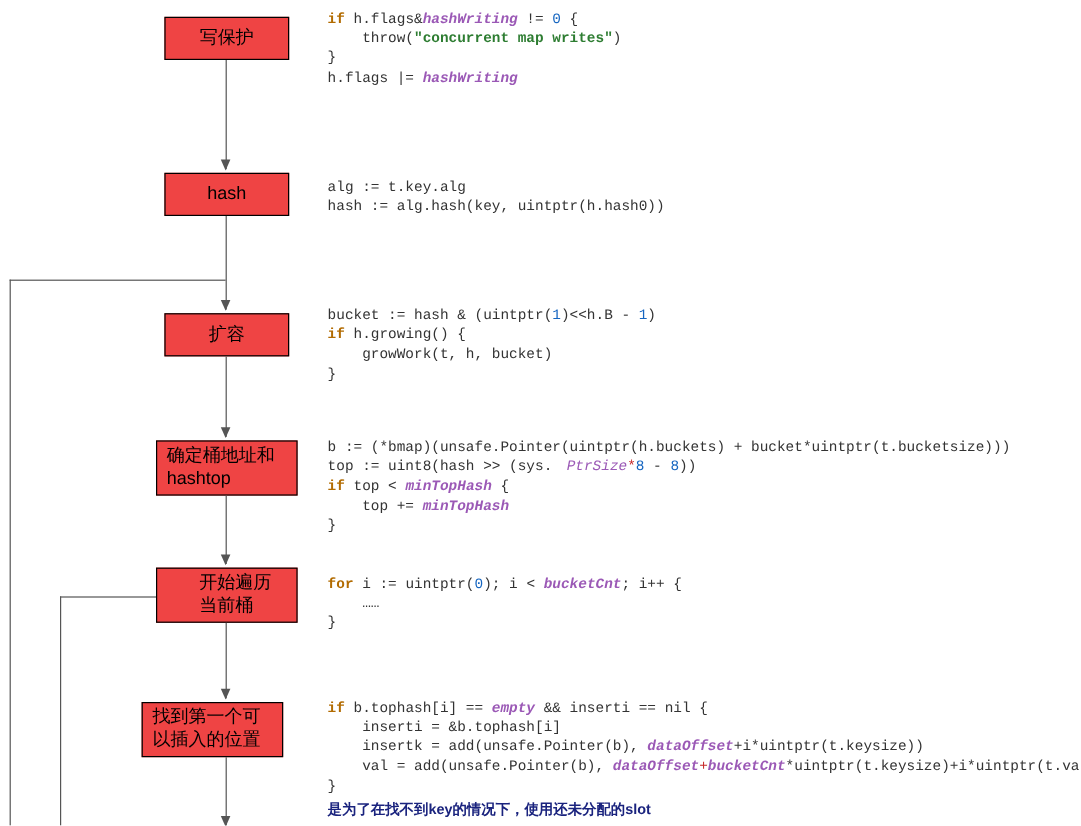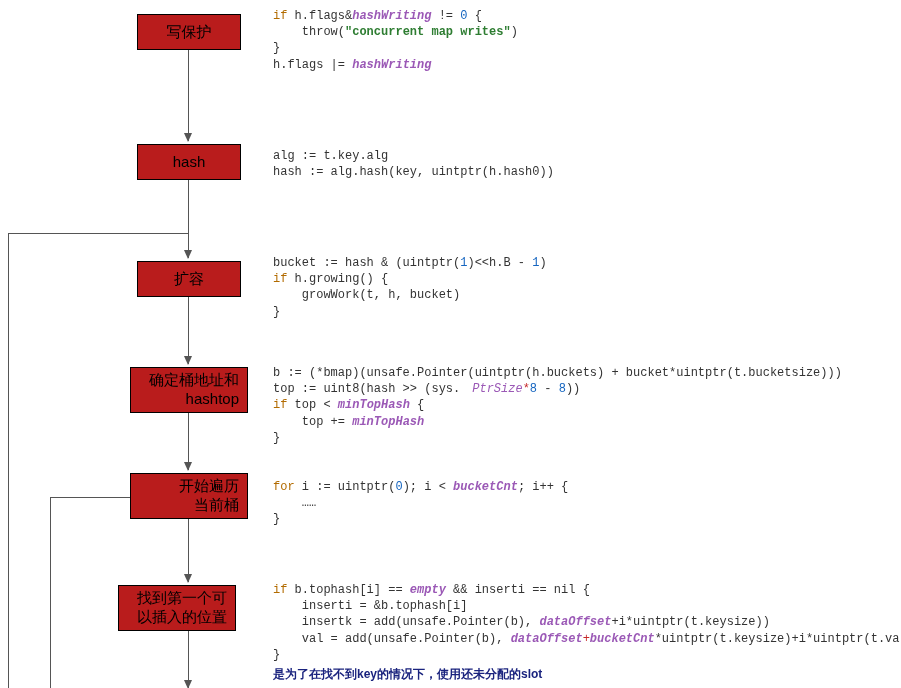--- a/index.html
+++ b/index.html
@@ -7,38 +7,38 @@
       width: 901px;
       height: 688px;
       background: #fff;
       position: relative;
       font-family: Arial, "Microsoft YaHei", sans-serif;
       overflow: hidden;
     }
     .node {
       position: absolute;
       border: 1.5px solid #000;
-      background: #b91c1c;
+      background: #ef4444;
       display: flex;
       align-items: center;
       justify-content: center;
-      text-align: right;
+      text-align: left;
       font-size: 15px;
       padding: 4px 8px;
       line-height: 1.25;
     }
     .code {
       position: absolute;
       font-family: "Courier New", Consolas, monospace;
       font-size: 12px;
       white-space: pre;
       color: #333;
       line-height: 1.35;
     }
-    .kw   { color: #b26b00; font-weight: normal; }
+    .kw   { color: #b26b00; font-weight: bold; }
     .id   { color: #9b59b6; font-style: italic; margin-left: 12px; }
     .id2  { color: #9b59b6; font-style: italic; font-weight: bold; }
     .num  { color: #1565c0; }
     .str  { color: #2e7d32; font-weight: bold; }
     .op   { color: #c62828; }
     .note {
       position: absolute;
       color: #1a237e;
       font-size: 12px;
       font-weight: bold;

